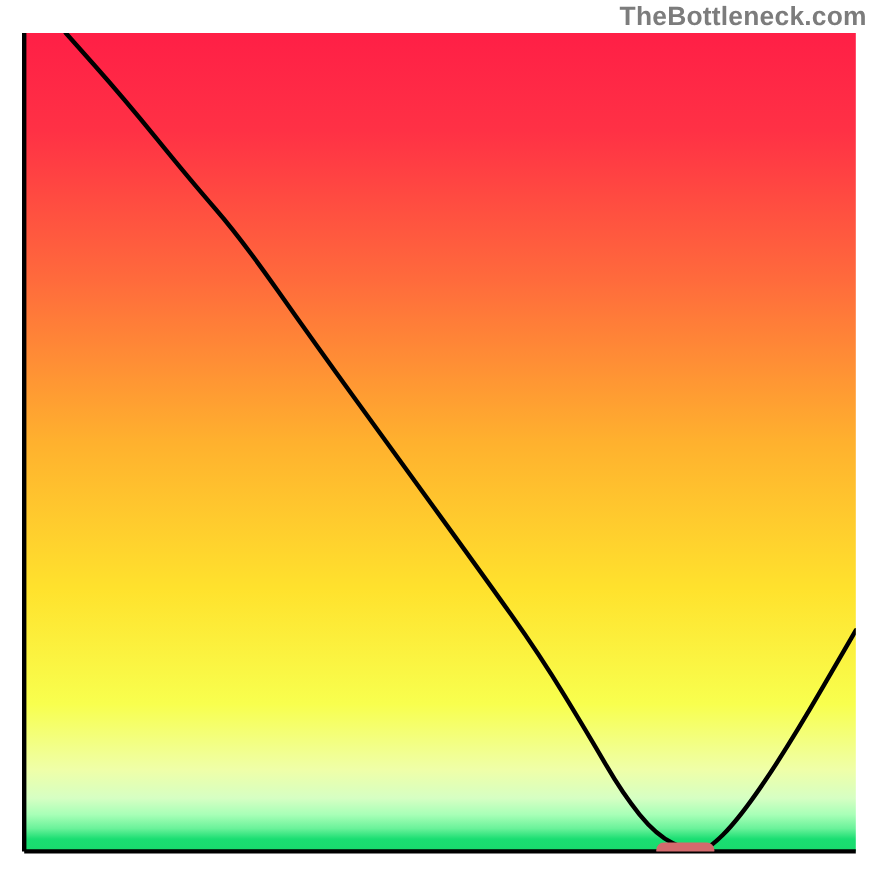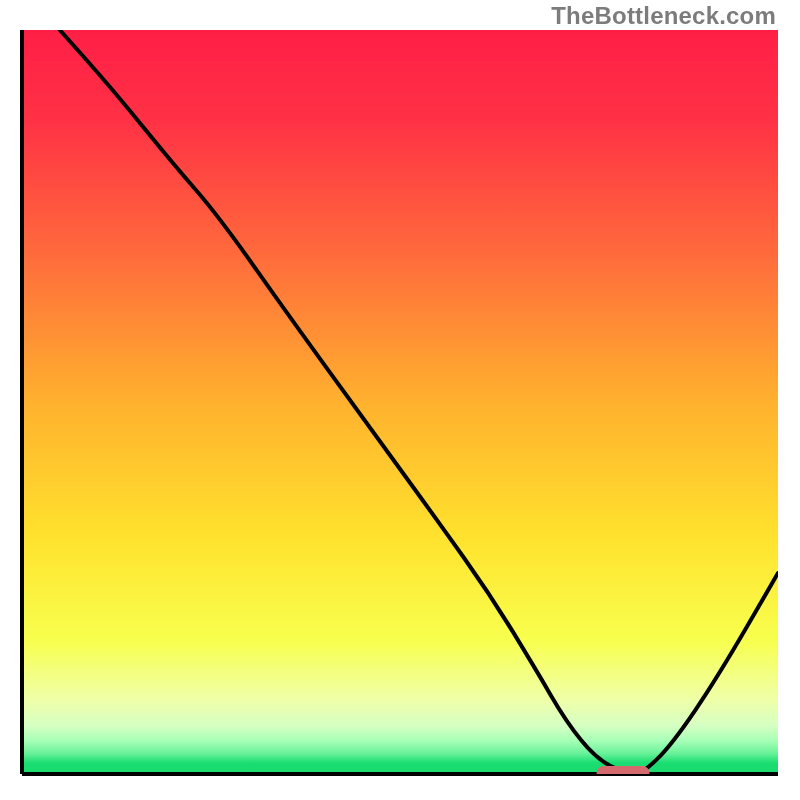--- a/index.html
+++ b/index.html
@@ -12,21 +12,21 @@
     font-family: Arial, Helvetica, sans-serif;
   }
   .stage {
     position: relative;
     width: 800px;
     height: 800px;
   }
   .watermark {
     position: absolute;
     top: 2px;
-    right: 24px;
+    right: 12px;
     font-size: 24px;
     font-weight: 600;
     color: #7c7c7c;
     letter-spacing: 0.2px;
     z-index: 50;
   }
   svg.plot {
     position: absolute;
     left: 0;
     top: 0;

